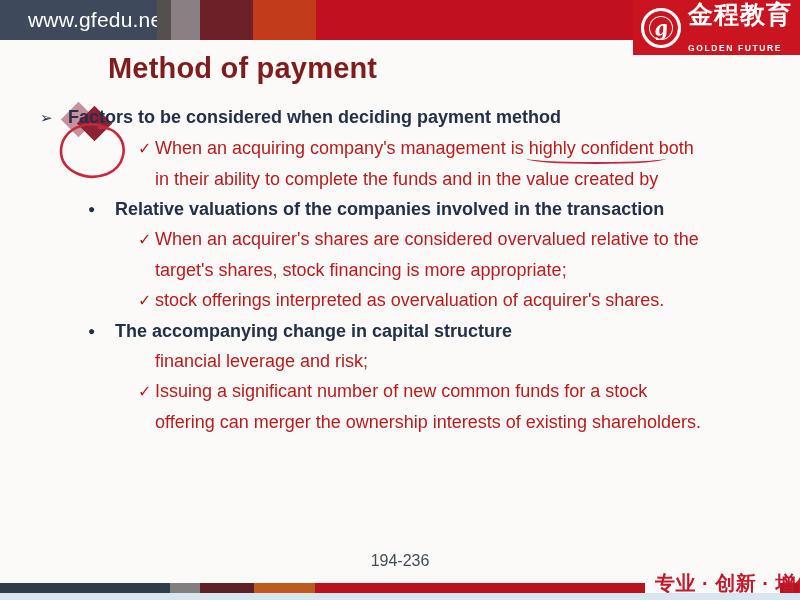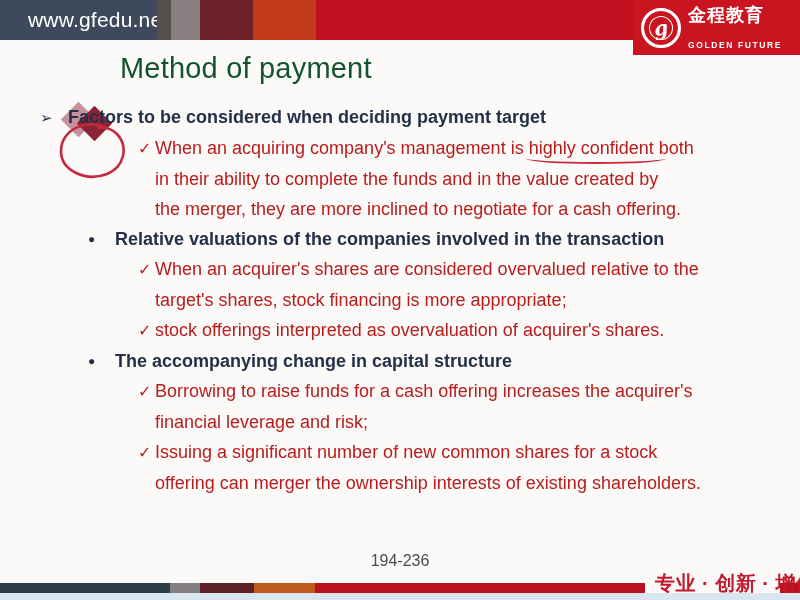--- a/index.html
+++ b/index.html
@@ -19,30 +19,30 @@
 
   
   .logo{position:absolute;left:633px;top:0;width:167px;height:55px;background:#ca141f;
         display:flex;align-items:center;z-index:5;}
   .seal{width:40px;height:40px;border-radius:50%;background:#ca141f;border:3px solid #ffffff;
         margin-left:8px;box-sizing:border-box;display:flex;align-items:center;justify-content:center;
         box-shadow:inset 0 0 0 5px #ca141f, inset 0 0 0 6px #ffffff;}
   .seal-g{color:#ffffff;font-family:"DejaVu Serif","Liberation Serif",serif;
           font-style:italic;font-weight:bold;font-size:20px;transform:rotate(-8deg);line-height:1;}
   .brand{margin-left:7px;display:flex;flex-direction:column;line-height:1;}
-  .brand-cn{color:#ffffff;font-size:18px;font-weight:bold;letter-spacing:1px;}
+  .brand-cn{color:#ffffff;font-size:25px;font-weight:bold;letter-spacing:1px;}
   .brand-en{color:#ffffff;font-size:8.5px;font-weight:bold;letter-spacing:1.6px;margin-top:17px;}
 
   
   .title-row{position:absolute;left:0;top:50px;height:46px;}
   .diamond{position:absolute;width:25px;height:25px;}
   .diamond-light{left:66px;top:57px;background:#c6919d;transform:rotate(45deg);}
   .diamond-dark{left:82px;top:61px;background:#8d2235;transform:rotate(45deg);}
-  .page-title{position:absolute;left:120px;top:52px;font-size:29px;font-weight:normal;
-              color:#14532d;letter-spacing:.2px;white-space:nowrap;}
+  .page-title{position:absolute;left:108px;top:52px;font-size:29px;font-weight:bold;
+              color:#7f1d1d;letter-spacing:.2px;white-space:nowrap;}
 
   
   .content{position:absolute;left:40px;top:102px;width:750px;font-size:18px;color:#24304a;}
   .row{line-height:30px;white-space:nowrap;}
   .hrow{font-weight:bold;}
   .arrow{display:inline-block;width:28px;font-size:15px;color:#24304a;}
   .bt{font-weight:bold;padding-left:48px;}
   .bt.cont{padding-left:75px;}
   .dot{display:inline-block;width:27px;font-size:12px;vertical-align:2px;}
   .ck{padding-left:98px;color:#b91c1c;font-weight:normal;}
@@ -101,58 +101,52 @@
 </div>
 <div class="page-title">Method of payment</div>
 
 <svg class="circle-anno" width="76" height="63" viewBox="0 0 76 63">
   <path d="M53 8 C30 -4 5 9 5 30 C5 50 30 61 51 53 C68 46 73 26 61 13 C56 8 49 6 43 7" fill="none" stroke="#c5293d" stroke-width="2.6" stroke-linecap="round"></path>
 </svg>
 
 <div class="content">
 
   <div class="row hrow">
-    <span class="arrow">➢</span><span>Factors to be considered when deciding payment target</span>
+    <span class="arrow">➢</span><span>Factors to be considered when deciding payment method</span>
   </div>
 
 
   <div class="row ck">
     <span class="chk">✓</span><span>When an acquiring company's management is </span><span class="mark">highly confident</span><span> both</span>
   </div>
   <div class="row ck cont">
     <span>in their ability to complete the funds and in the value created by</span>
-  </div>
-  <div class="row ck cont">
-    <span>the merger, they are more inclined to negotiate for a cash offering.</span>
   </div>
 
   <div class="row bt gap">
     <span class="dot">●</span><span>Relative valuations of the companies involved in the transaction</span>
   </div>
   <div class="row ck">
     <span class="chk">✓</span><span>When an acquirer's shares are considered overvalued relative to the</span>
   </div>
   <div class="row ck cont">
     <span>target's shares, stock financing is more appropriate;</span>
   </div>
   <div class="row ck">
     <span class="chk">✓</span><span>stock offerings interpreted as overvaluation of acquirer's shares.</span>
   </div>
 
   <div class="row bt gap">
     <span class="dot">●</span><span>The accompanying change in capital structure</span>
   </div>
-  <div class="row ck">
-    <span class="chk">✓</span><span>Borrowing to raise funds for a cash offering increases the acquirer's</span>
-  </div>
   <div class="row ck cont">
     <span>financial leverage and risk;</span>
   </div>
   <div class="row ck">
-    <span class="chk">✓</span><span>Issuing a significant number of new common shares for a stock</span>
+    <span class="chk">✓</span><span>Issuing a significant number of new common funds for a stock</span>
   </div>
   <div class="row ck cont">
     <span>offering can merger the ownership interests of existing shareholders.</span>
   </div>
 
 </div>
 
 <div class="pagenum">194-236</div>
 
 <div class="botbar">

